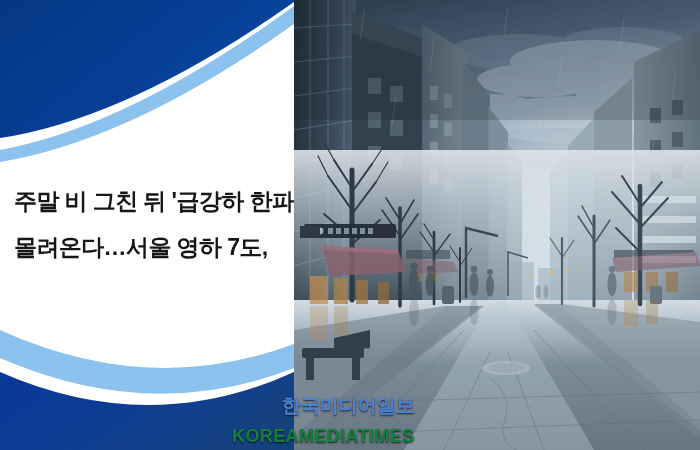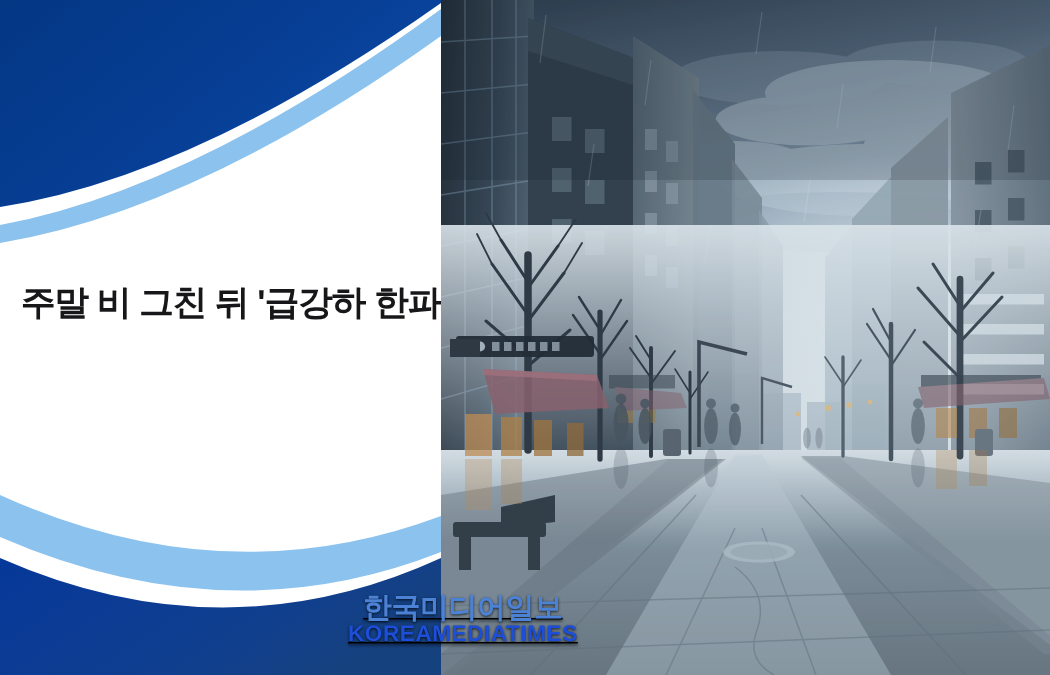--- a/index.html
+++ b/index.html
@@ -59,37 +59,36 @@
     z-index: 1;
   }
   #photo svg { display: block; }
 
   
   #logo {
     position: absolute;
     left: 232px;
     top: 396px;
     z-index: 5;
-    text-align: center;
+    text-align: right;
     line-height: 1;
-    text-decoration: underline;
   }
   #logo-ko {
     font-size: 19px;
     font-weight: bold;
     color: #4c82d6;
     letter-spacing: 0px;
     text-shadow: 0 1px 2px rgba(0,0,0,0.75);
     white-space: nowrap;
   }
   #logo-en {
-    margin-top: 0;
-    font-size: 15px;
+    margin-top: 12px;
+    font-size: 18px;
     font-weight: bold;
-    color: #1d4ed8;
+    color: #15803d;
     letter-spacing: 0.4px;
     text-shadow: 0 1px 2px rgba(0,0,0,0.8);
     white-space: nowrap;
   }
 </style>
 </head>
 <body>
 
 <div id="card">
 
@@ -417,20 +416,21 @@
 
       <path d="M0 0 L294 0 L294 2 Q 130 118 0 138 Z" fill="url(#topBlue)"></path>
 
       <path d="M0 330 Q 150 398 294 344 L294 368 Q 152 424 0 358 Z" fill="#8CC2EE"></path>
 
       <path d="M0 372 Q 150 438 294 372 L294 450 L0 450 Z" fill="url(#botBlue)"></path>
     </svg>
 
     <div id="headline">
       <div class="hl-line">주말 비 그친 뒤 '급강하 한파'</div>
+      <div class="hl-line">몰려온다…서울 영하 7도,</div>
     </div>
   </div>
 
   <div id="logo">
     <div id="logo-ko">한국미디어일보</div>
     <div id="logo-en">KOREAMEDIATIMES</div>
   </div>
 
 </div>
 

